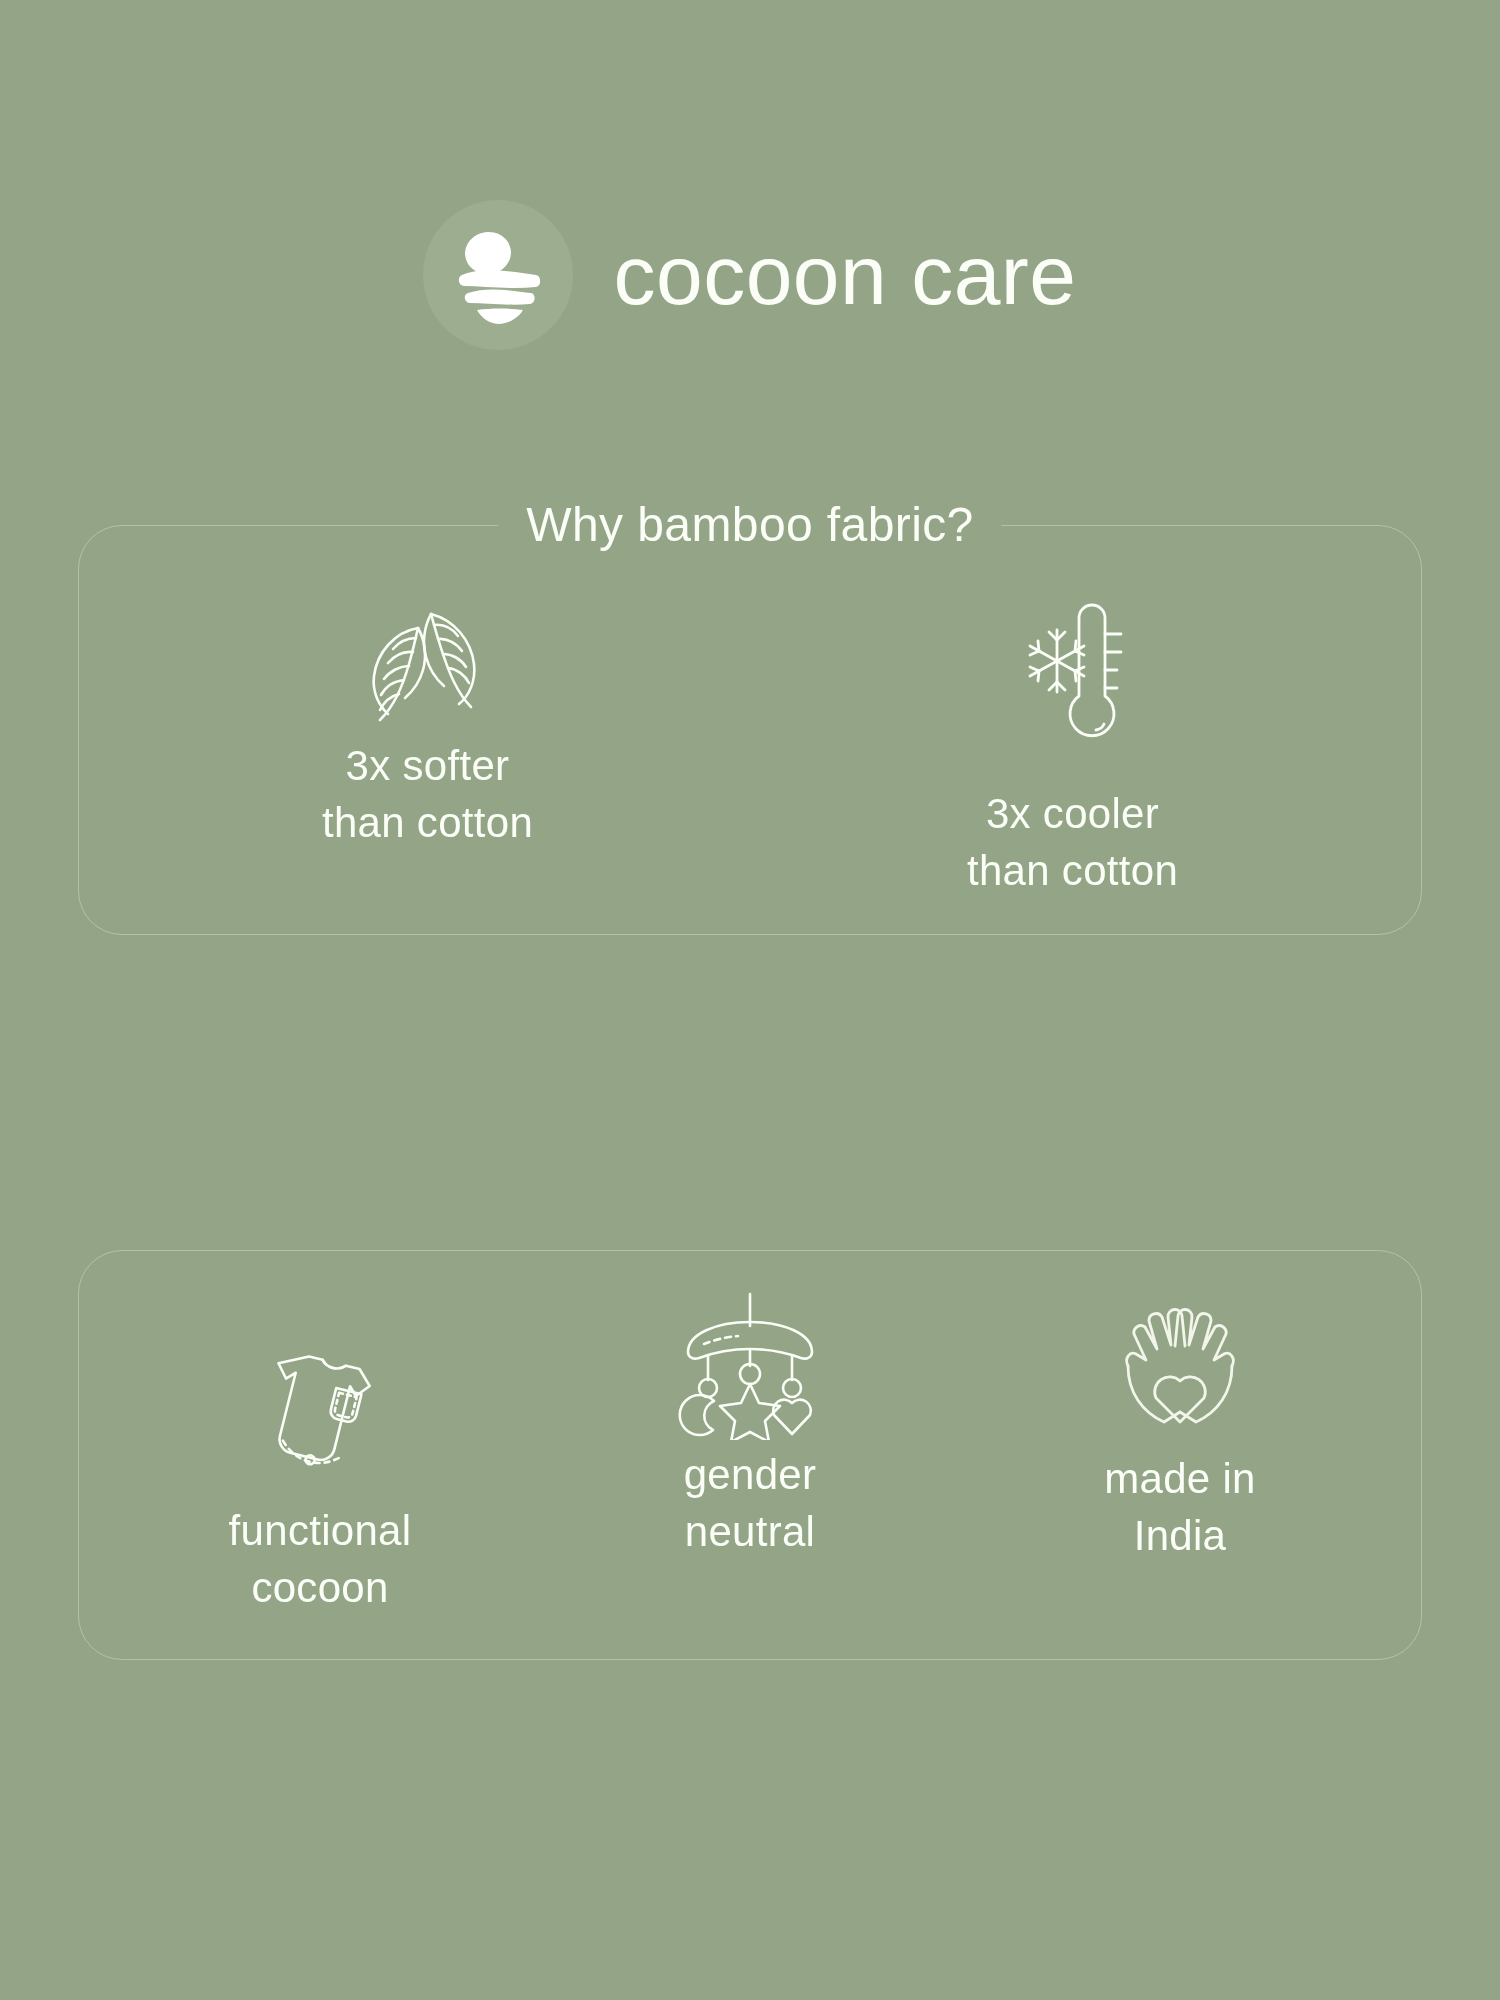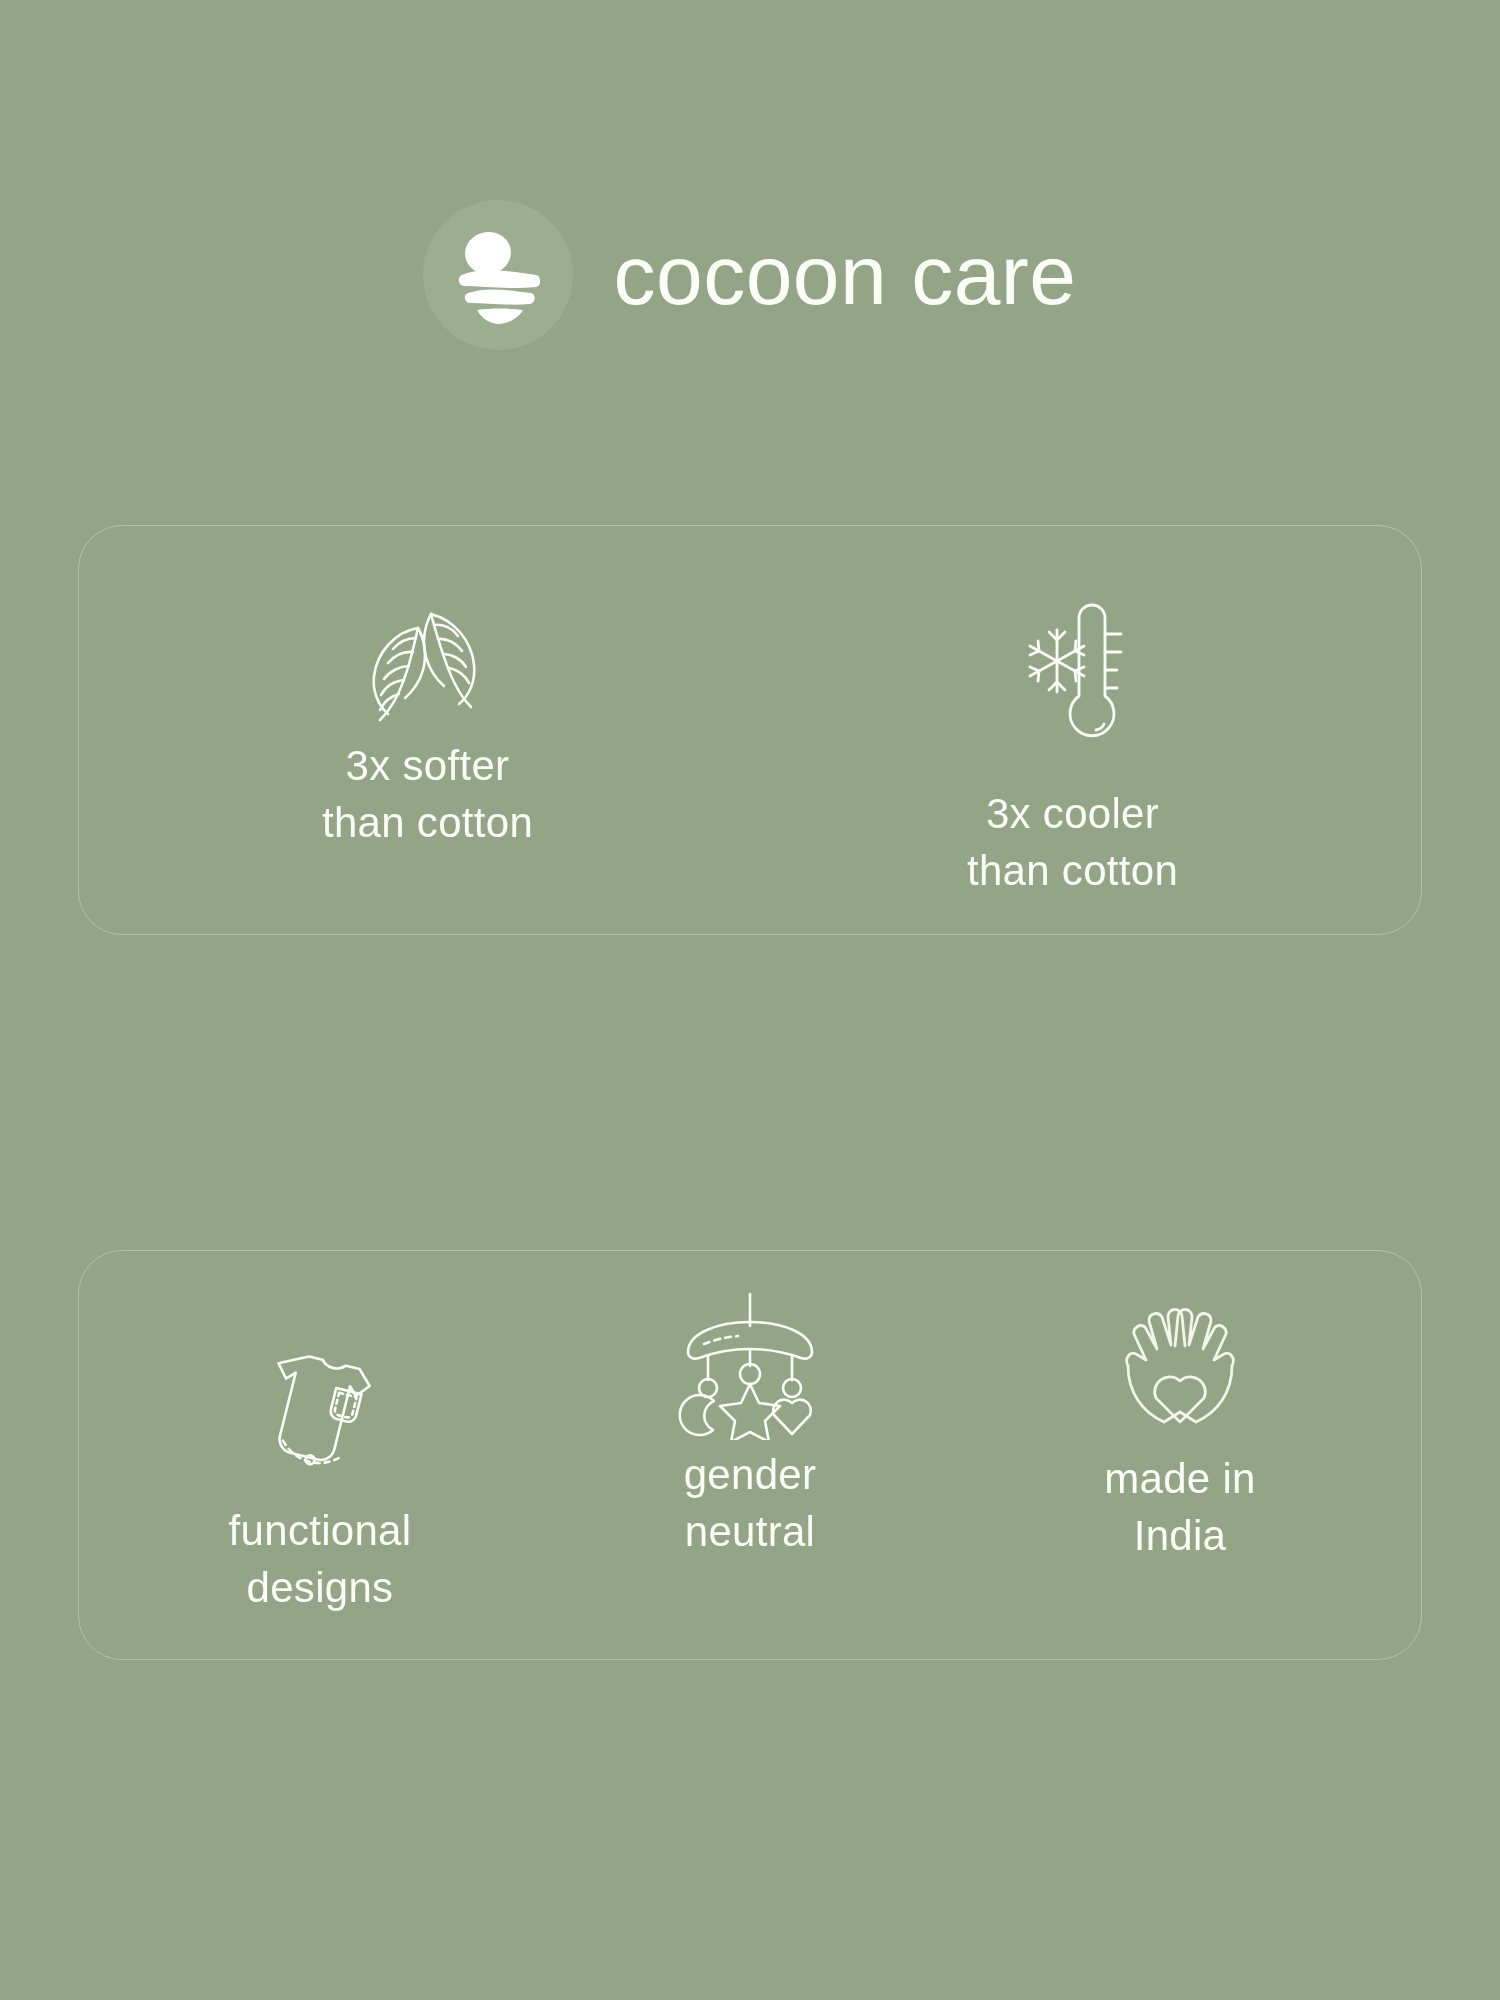--- a/index.html
+++ b/index.html
@@ -140,20 +140,21 @@
 
         <path d="M19 55 C40 46, 70 52, 93 55 C98 55.5, 99 66, 93 67 C68 70, 42 66, 21 66 C15 65.5, 14 57, 19 55 Z" fill="#ffffff"></path>
         <path d="M25 73 C45 66, 70 71, 88 73 C93 73.5, 93 83, 87 84 C66 86, 44 83, 27 83 C21 82.5, 20 74.5, 25 73 Z" fill="#ffffff"></path>
         <path d="M34 90 C48 88, 66 88, 80 90 C74 100, 62 104, 56 104 C48 104, 39 99, 34 90 Z" fill="#ffffff"></path>
       </svg>
     </div>
     <div class="brand-name">cocoon care</div>
   </div>
 
   <section class="card fabric">
+    <div class="card-heading">Why bamboo fabric?</div>
 
     <div class="features">
 
       <div class="feature col-0">
         <div class="feature-icon">
           <svg width="146" height="142" viewBox="0 0 146 142" fill="none" stroke="#fbfdf7" stroke-width="2.6" stroke-linecap="round" stroke-linejoin="round" aria-hidden="true">
 
             <path d="M63 44 C40 48, 22 68, 19 92 C17 108, 24 122, 33 130"></path>
             <path d="M63 44 C58 66, 52 92, 42 112 C36 124, 30 131, 25 136"></path>
             <path d="M61 54 C52 54, 44 58, 38 65"></path>
@@ -229,21 +230,21 @@
 
               <path d="M39 104 c10 10 20 14 31 14 c11 0 21 -4 31 -14" stroke-dasharray="5 5"></path>
               <circle cx="70" cy="116" r="4.5"></circle>
 
               <path d="M78 40 h26 v22 a8 8 0 0 1 -8 8 h-10 a8 8 0 0 1 -8 -8 z"></path>
               <path d="M82 44 h18 v17 a5 5 0 0 1 -5 5 h-8 a5 5 0 0 1 -5 -5 z" stroke-dasharray="4 4"></path>
             </g>
           </svg>
         </div>
         <div class="feature-label">functional
-designs</div>
+cocoon</div>
       </div>
 
       <div class="feature col-1">
         <div class="feature-icon">
           <svg width="152" height="152" viewBox="0 0 152 152" fill="none" stroke="#fbfdf7" stroke-width="2.6" stroke-linecap="round" stroke-linejoin="round" aria-hidden="true">
 
             <path d="M76 6 V38"></path>
 
             <path d="M14 64 c0 -18 28 -30 62 -30 c34 0 62 12 62 30 c0 5 -5 8 -11 6 c-16 -6 -33 -9 -51 -9 c-18 0 -35 3 -51 9 c-6 2 -11 -1 -11 -6 z"></path>
             <path d="M30 56 c10 -4 22 -7 34 -8" stroke-dasharray="6 5"></path>

